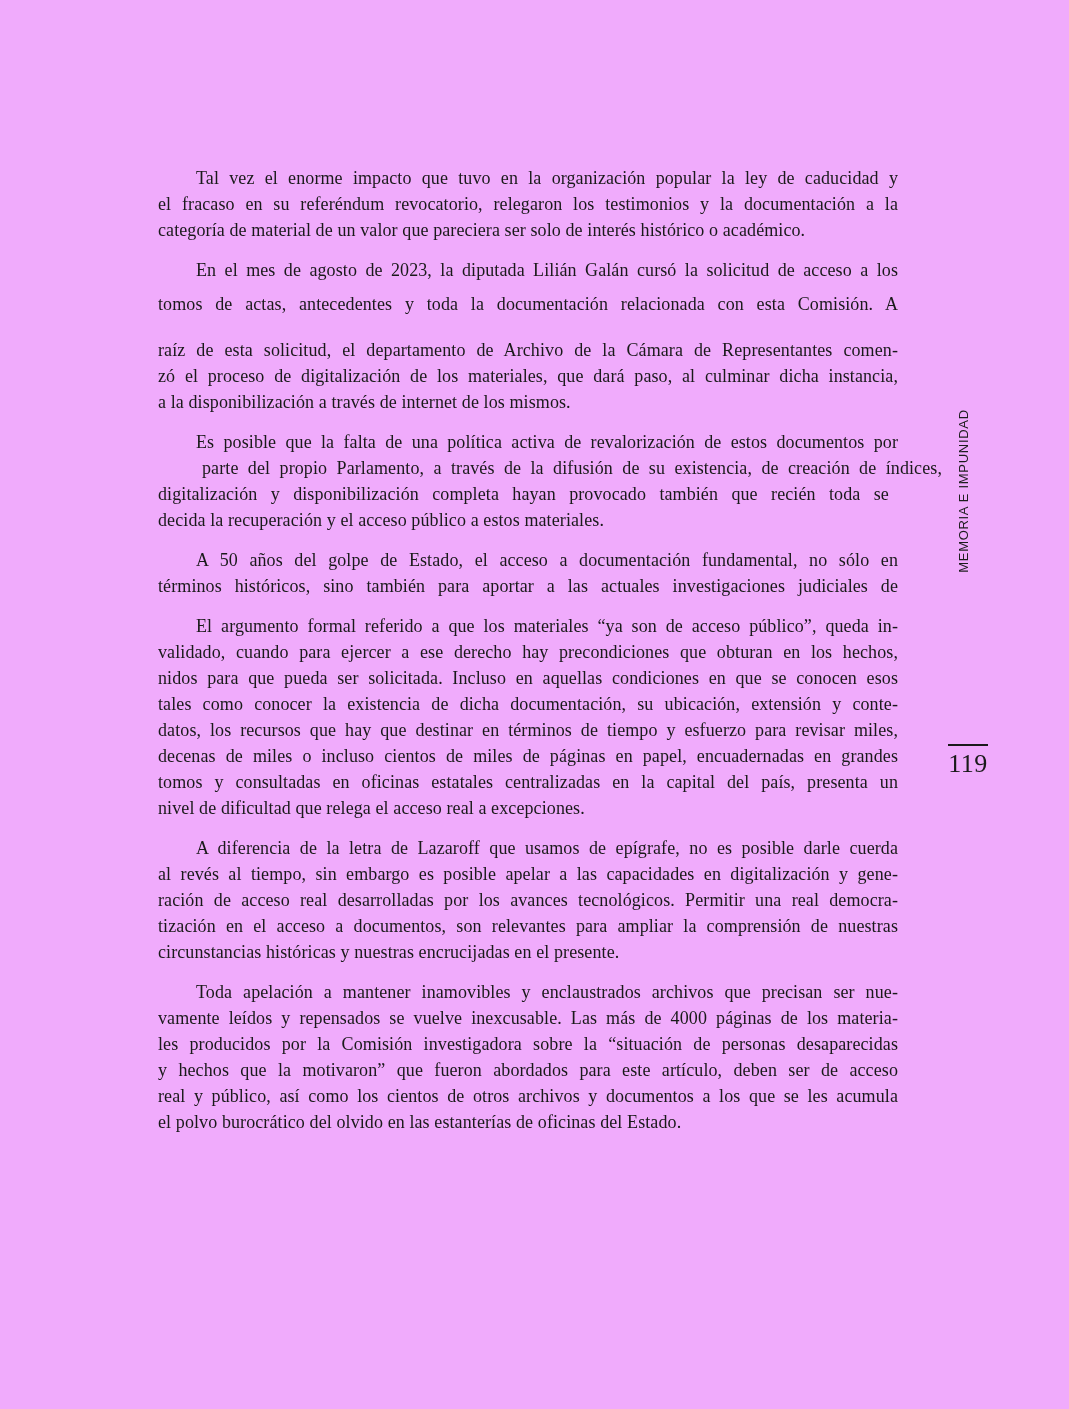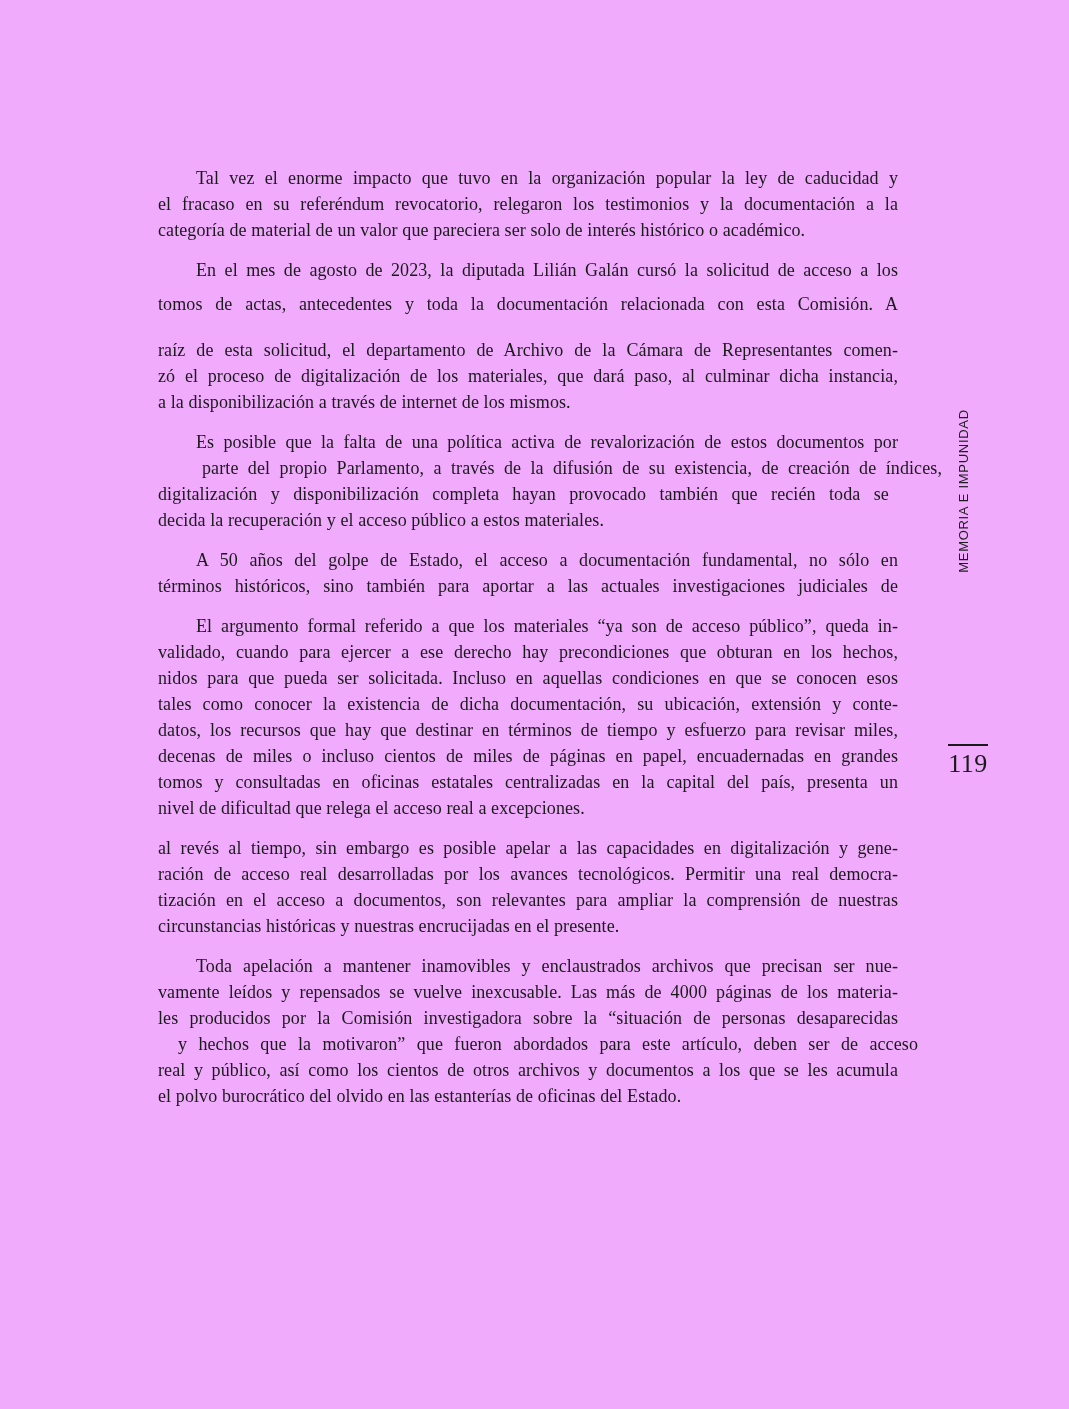--- a/index.html
+++ b/index.html
@@ -93,30 +93,31 @@
         <div class="line first just" style="word-spacing: 4.24107px;">El argumento formal referido a que los materiales “ya son de acceso público”, queda in-</div>
         <div class="line just" style="word-spacing: 5.99038px;">validado, cuando para ejercer a ese derecho hay precondiciones que obturan en los hechos,</div>
         <div class="line just" style="word-spacing: 5.04353px;">nidos para que pueda ser solicitada. Incluso en aquellas condiciones en que se conocen esos</div>
         <div class="line just" style="word-spacing: 6.52865px;">tales como conocer la existencia de dicha documentación, su ubicación, extensión y conte-</div>
         <div class="line just" style="word-spacing: 4.29375px;">datos, los recursos que hay que destinar en términos de tiempo y esfuerzo para revisar miles,</div>
         <div class="line just" style="word-spacing: 5.41629px;">decenas de miles o incluso cientos de miles de páginas en papel, encuadernadas en grandes</div>
         <div class="line just" style="word-spacing: 7.31731px;">tomos y consultadas en oficinas estatales centralizadas en la capital del país, presenta un</div>
         <div class="line">nivel de dificultad que relega el acceso real a excepciones.</div>
       </div>
       <div class="para">
+        <div class="line first just" style="word-spacing: 4.79479px;">A diferencia de la letra de Lazaroff que usamos de epígrafe, no es posible darle cuerda</div>
         <div class="line just" style="word-spacing: 4.75208px;">al revés al tiempo, sin embargo es posible apelar a las capacidades en digitalización y gene-</div>
         <div class="line just" style="word-spacing: 5.63281px;">ración de acceso real desarrolladas por los avances tecnológicos. Permitir una real democra-</div>
         <div class="line just" style="word-spacing: 5.55769px;">tización en el acceso a documentos, son relevantes para ampliar la comprensión de nuestras</div>
         <div class="line">circunstancias históricas y nuestras encrucijadas en el presente.</div>
       </div>
       <div class="para">
         <div class="line first just" style="word-spacing: 6.3267px;">Toda apelación a mantener inamovibles y enclaustrados archivos que precisan ser nue-</div>
         <div class="line just" style="word-spacing: 4.40737px;">vamente leídos y repensados se vuelve inexcusable. Las más de 4000 páginas de los materia-</div>
         <div class="line just" style="word-spacing: 6.60653px;">les producidos por la Comisión investigadora sobre la “situación de personas desaparecidas</div>
-        <div class="line just" style="word-spacing: 6.71875px; margin-left: 20px;">y hechos que la motivaron” que fueron abordados para este artículo, deben ser de acceso</div>
+        <div class="line just" style="word-spacing: 6.71875px;">y hechos que la motivaron” que fueron abordados para este artículo, deben ser de acceso</div>
         <div class="line just" style="word-spacing: 3.93842px;">real y público, así como los cientos de otros archivos y documentos a los que se les acumula</div>
         <div class="line">el polvo burocrático del olvido en las estanterías de oficinas del Estado.</div>
       </div>
     </main>
 
   <div class="running-header">MEMORIA E IMPUNIDAD</div>
 
   <div class="folio">
     <span class="folio-num">119</span>
   </div>

